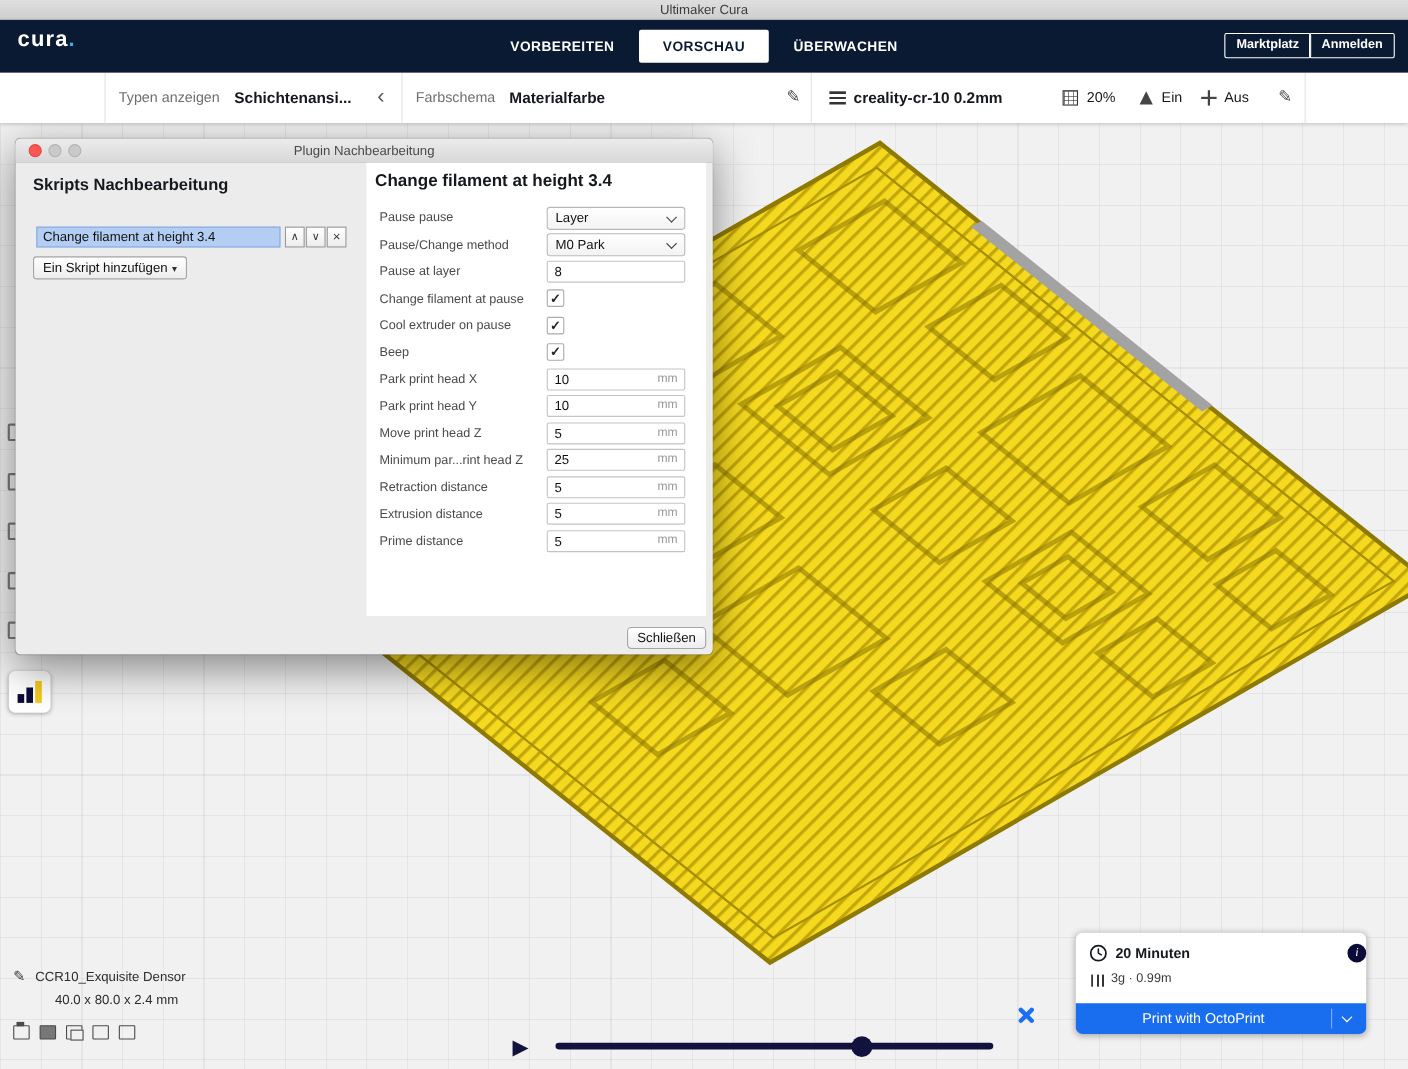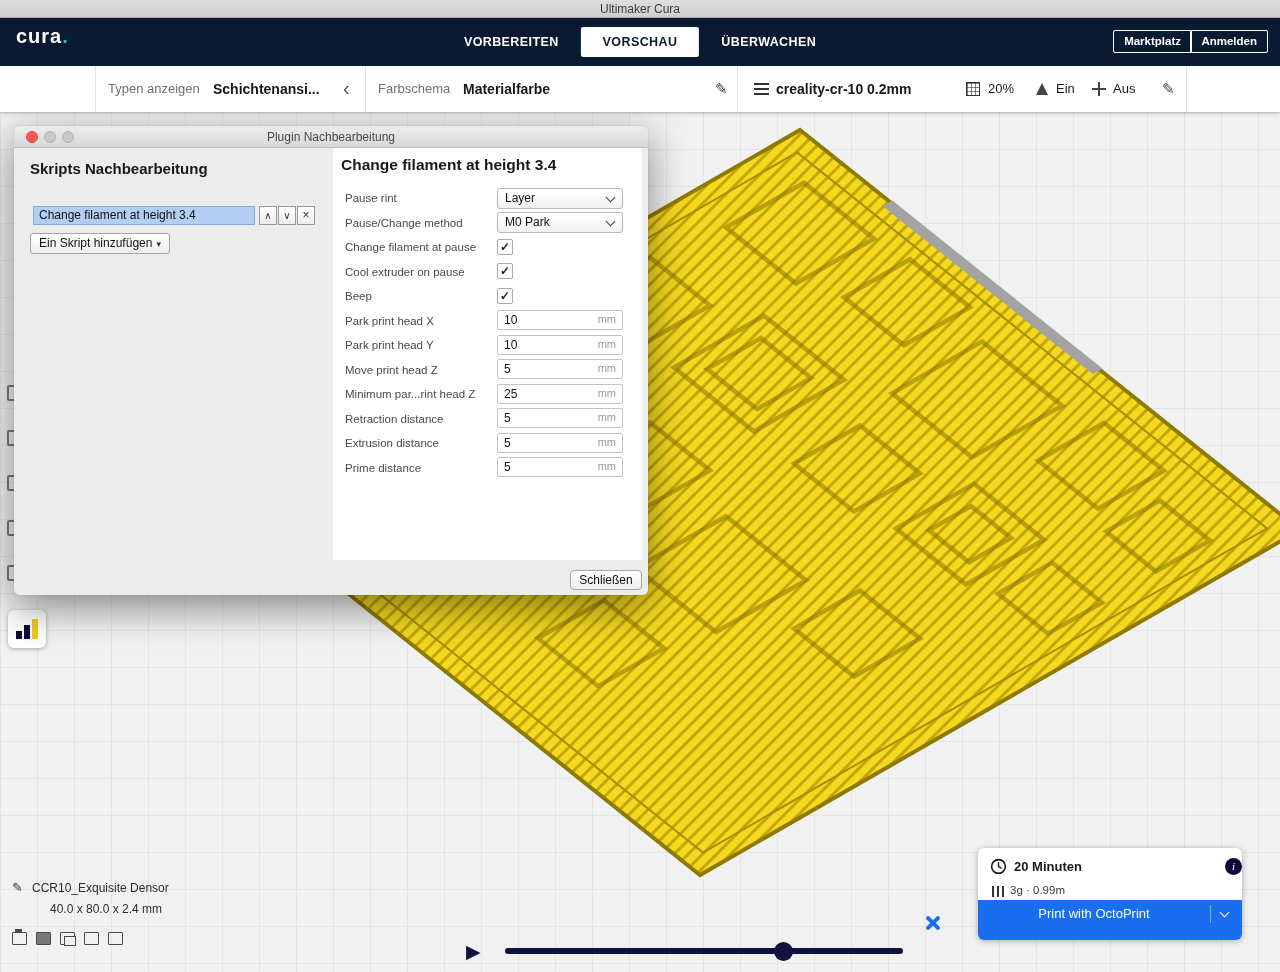--- a/index.html
+++ b/index.html
@@ -90,21 +90,21 @@
   
   .print-panel { position:absolute; left:978px; top:736px; width:264px; height:92px; background:#fff;
     border-radius:6px; box-shadow:0 1px 6px rgba(0,0,0,.3); z-index:4; }
   .pp-clock { position:absolute; left:12px; top:10px; }
   .pp-time { position:absolute; left:36px; top:11px; font-size:13px; font-weight:bold; color:#15181d; }
   .info-circle { position:absolute; left:247px; top:10px; width:17px; height:17px; border-radius:50%; background:#0b0b3a;
     color:#fff; font-size:11px; font-style:italic; font-family:"Liberation Serif", serif; text-align:center; line-height:16px; }
   .pp-mat-icon { position:absolute; left:14px; top:38px; width:13px; height:11px;
     background:repeating-linear-gradient(90deg,#333 0 2px, transparent 2px 5px); }
   .pp-mat { position:absolute; left:32px; top:36px; font-size:11.5px; color:#3a3a3a; }
-  .pp-button { position:absolute; left:0; bottom:0; width:264px; height:40px; background:#196ef0;
+  .pp-button { position:absolute; left:0; bottom:0; width:264px; height:28px; background:#196ef0;
     border-radius:0 0 6px 6px; }
   .pp-button .lbl { position:absolute; left:0; top:0; width:232px; text-align:center; line-height:28px;
     color:#fff; font-size:13px; }
   .pp-button .sep { position:absolute; left:232px; top:5px; width:1px; height:18px; background:rgba(255,255,255,.45); }
   .pp-button .chev { position:absolute; left:243px; top:9px; width:7px; height:7px;
     border-right:1.8px solid #fff; border-bottom:1.8px solid #fff; transform:rotate(45deg); }
 
   
   .dialog { position:absolute; left:14px; top:126px; width:634px; height:469px; background:#ececec;
     border-radius:5px; box-shadow:0 12px 40px rgba(0,0,0,.45), 0 0 1px rgba(0,0,0,.4); z-index:15; }
@@ -316,34 +316,38 @@
       <div class="mini-btn mb-del">×</div>
       <div class="add-script-btn">
         <span>Ein Skript hinzufügen</span><span class="arr">▾</span>
       </div>
     </div>
 
     <div class="dlg-right">
       <div class="form-heading">Change filament at height 3.4</div>
       <div class="form-rows">
           <div class="form-row">
-            <div class="form-label">Pause rint</div>
+            <div class="form-label">Pause pause</div>
             <div class="form-control select">
               <span class="sel-value">Layer</span>
               <span class="sel-chev"></span>
             </div>
           </div>
           <div class="form-row">
             <div class="form-label">Pause/Change method</div>
             <div class="form-control select">
               <span class="sel-value">M0 Park</span>
               <span class="sel-chev"></span>
             </div>
           </div>
           <div class="form-row">
+            <div class="form-label">Pause at layer</div>
+            <div class="form-control"><input class="txt" value="8" style=""></div>
+          </div>
+          <div class="form-row">
             <div class="form-label">Change filament at pause</div>
             <div class="form-control">
               <span class="checkbox">✓</span>
             </div>
           </div>
           <div class="form-row">
             <div class="form-label">Cool extruder on pause</div>
             <div class="form-control">
               <span class="checkbox">✓</span>
             </div>

